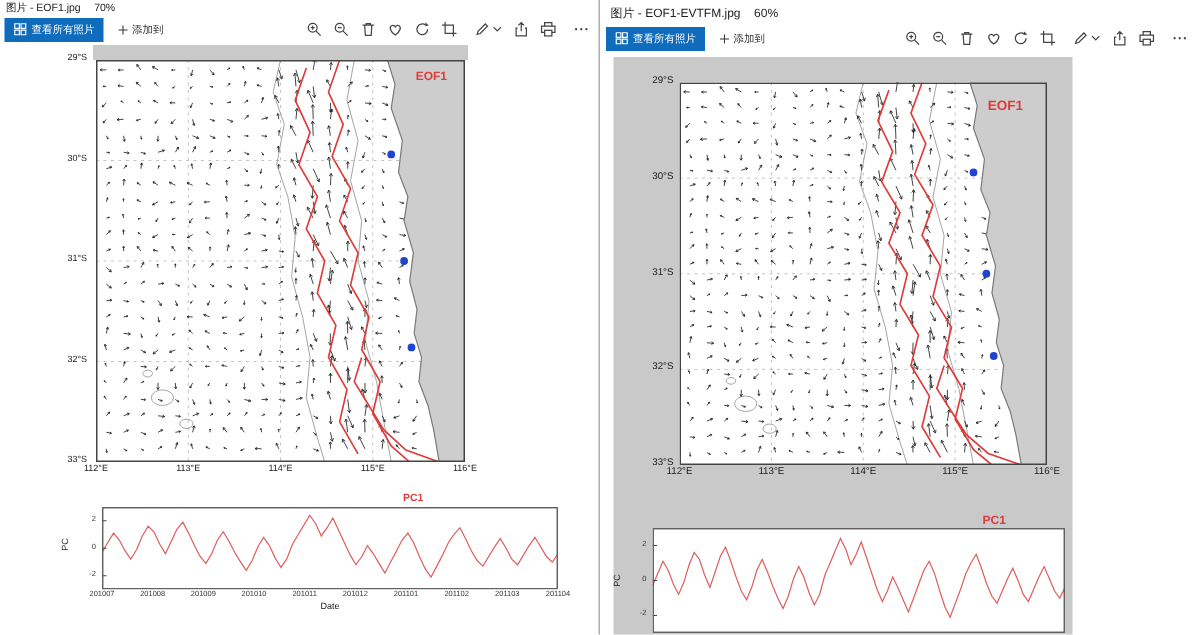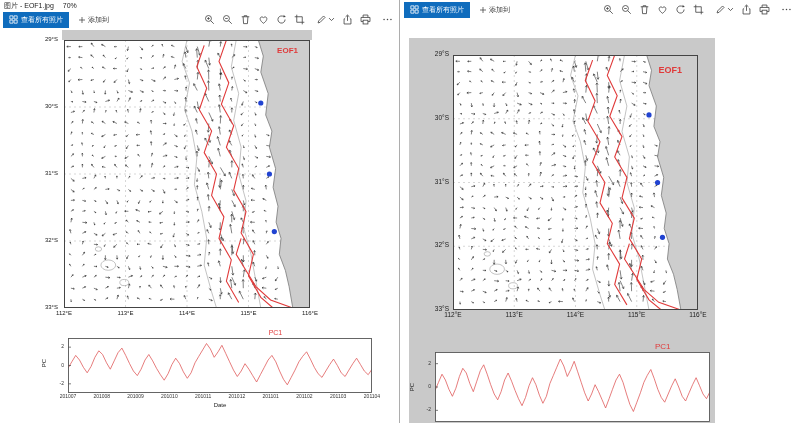--- a/index.html
+++ b/index.html
@@ -47,21 +47,21 @@
   .win-right .map-wrap{position:absolute;left:52px;top:55px;width:245px;height:255px;}
   .win-right .lat-ticks{position:absolute;left:16px;top:55px;width:34px;height:255px;}
   .win-right .lon-ticks{position:absolute;left:52px;top:312px;width:245px;height:9px;}
   .win-right .pc-wrap{position:absolute;left:34px;top:352px;width:275px;height:70px;}
   .win-right .pc-yticks{position:absolute;left:20px;top:352px;width:12px;height:70px;}
   .win-right .pc-ylabel{left:7px;top:384px;}
 
   .map-wrap svg,.pc-wrap svg{position:absolute;left:0;top:0;}
   .map-title{position:absolute;right:12px;top:6px;color:var(--figure_red);font-size:8px;font-weight:bold;}
   .win-right .map-title{right:16px;top:10px;font-size:9px;}
-  .pc-title{position:absolute;color:var(--figure_red);font-size:7px;left:66%;top:-9px;}
+  .pc-title{position:absolute;color:var(--figure_red);font-size:7px;left:66%;top:-9px;font-weight:bold;}
   .win-right .pc-title{left:80%;top:-10px;font-size:8px;}
 
   .tick{position:absolute;font-size:6px;color:#1a1a1a;line-height:1;white-space:nowrap;}
   .win-right .lat-ticks .tick,.win-right .lon-ticks .tick{font-size:6.5px;}
   .pc-yticks .tick,.pc-xticks .tick{font-size:5px;color:#333;}
   .axis-label{position:absolute;font-size:6px;color:#222;line-height:1;}
   .pc-ylabel{transform:rotate(-90deg);}
 </style>
 </head>
 <body>
@@ -226,20 +226,24 @@
           <span class="tick" style="left: 221.444px; width: 30px; text-align: center;">201102</span>
           <span class="tick" style="left: 255.222px; width: 30px; text-align: center;">201103</span>
           <span class="tick" style="left: 289px; width: 30px; text-align: center;">201104</span>
         </div>
       <div class="pc-ylabel axis-label">PC</div>
       <div class="pc-xlabel axis-label">Date</div>
     </div>
   </div>
 
   <div class="win win-right">
+    <div class="titlebar">
+      <span>图片 - EOF1-EVTFM.jpg</span>
+      <span>60%</span>
+    </div>
     <div class="toolbar">
       <button class="btn-accent">
         <svg width="9" height="9" viewBox="0 0 16 16">
             <path d="M1.5 1.5h5.5v5.5H1.5zM9 1.5h5.5v5.5H9zM1.5 9h5.5v5.5H1.5zM9 9h5.5v5.5H9z" fill="none" stroke="#fff" stroke-width="1.4"></path>
           </svg>
         <span>查看所有照片</span>
       </button>
       <button class="btn-flat">
         <svg width="8" height="8" viewBox="0 0 16 16">
             <path d="M8 2v12M2 8h12" stroke="currentColor" fill="none" stroke-width="1.4"></path>

